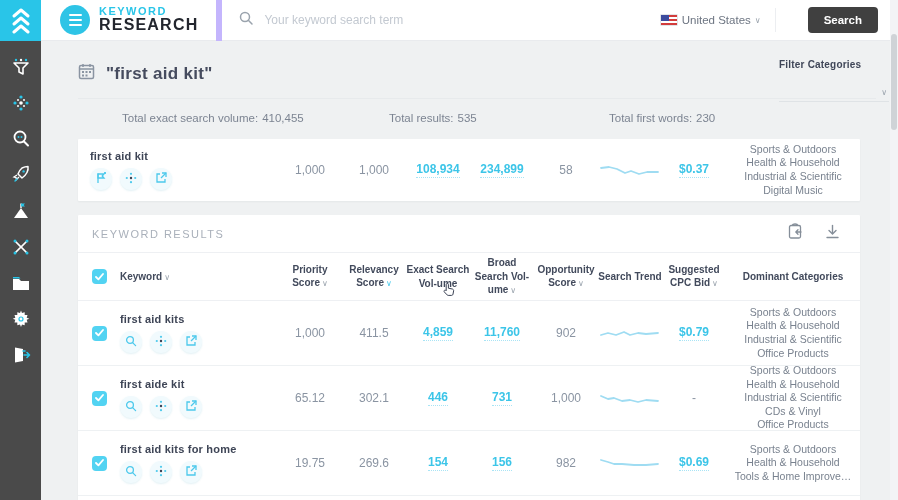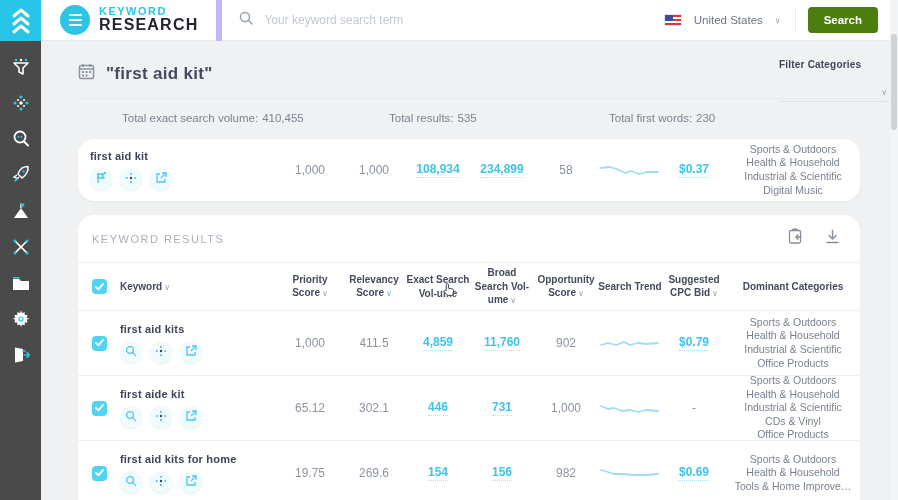--- a/index.html
+++ b/index.html
@@ -19,29 +19,29 @@
             border-bottom:1px solid #e9ebee; display:flex; align-items:center; z-index:4; }
   .burger { width:30px; height:30px; border-radius:50%; background:#2ec4e6; display:flex; flex-direction:column;
             align-items:center; justify-content:center; gap:3px; margin-left:19px; cursor:pointer; }
   .burger i { width:13px; height:2px; background:#fff; border-radius:2px; display:block; }
   .logo-txt { margin-left:9px; line-height:1.05; }
   .logo-txt .l1 { color:#29c5e8; font-size:11px; font-weight:bold; letter-spacing:1.5px; }
   .logo-txt .l2 { color:#23262e; font-size:16px; font-weight:bold; letter-spacing:1.2px; }
   .search-zone { display:flex; align-items:center; margin-left:18px; padding-left:16px; border-left:6px solid #c4b5fd; height:41px; flex:1; }
   .search-input { border:none; outline:none; font-size:12px; color:#5a6270; margin-left:10px; width:260px; font-family:"Liberation Sans", sans-serif; }
   .search-input::placeholder { color:#c3c9d1; }
-  .country { display:flex; align-items:center; gap:12px; padding-right:14px; cursor:pointer; }
+  .country { display:flex; align-items:center; gap:4px; padding-right:14px; cursor:pointer; }
   .flag { width:18px; height:12px; position:relative; overflow:hidden; border:1px solid #e2e5e8; border-radius:1px;
           background:repeating-linear-gradient(#d23c3c 0 2px,#fff 2px 4px); }
   .flag .canton { position:absolute; left:0; top:0; width:8px; height:6px; background:#3c4b9e; }
   .country-name { font-size:11.5px; color:#6d7582; }
   .dd-chev { font-size:8px; color:#9aa3ad; }
   .btn-sep { width:1px; height:24px; background:#eceef1; margin-right:12px; }
-  .search-btn { background:#4d7c0f; color:#fff; font-size:11.5px; font-weight:bold; border:none; border-radius:4px;
-                padding:7px 16px; margin-right:12px; cursor:pointer; font-family:"Liberation Sans", sans-serif; }
+  .search-btn { background:#404040; color:#fff; font-size:11.5px; font-weight:bold; border:none; border-radius:4px;
+                padding:7px 16px; margin-right:12px; cursor:pointer; font-family:"Liberation Sans", sans-serif;margin-left:20px; }
 
   
   .scrollbar { position:absolute; right:0; top:0; width:8px; height:500px; background:#f3f4f6; z-index:6; }
   .scroll-thumb { position:absolute; right:1px; top:34px; width:6px; height:96px; background:#cfd3d7; border-radius:3px; }
 
   
   .main { position:absolute; left:41px; top:41px; right:8px; bottom:0; }
   .title-row { position:absolute; left:37px; top:22px; display:flex; align-items:center; gap:11px; }
   .page-title { font-size:17px; font-weight:bold; color:#454b5e; letter-spacing:.3px; }
   .filter-box { position:absolute; right:1px; top:18px; width:110px; }
@@ -49,21 +49,21 @@
   .filter-select { margin-top:16px; border-bottom:1px solid #dfe3e6; height:16px; position:relative; cursor:pointer; }
   .filter-select .dd-chev { position:absolute; right:2px; top:2px; }
 
   .stats-row { position:absolute; left:37px; right:14px; top:57px; border-top:1px solid #e7eaec;
                display:flex; padding:13px 0 0 12px; font-size:11.5px; color:#7c8492; }
   .stat-item { white-space:nowrap;margin-left:32px; }
   .stat-item .v { margin-left:4px; }
   .stat-1 { width:235px; } .stat-2 { width:188px; }
 
   
-  .card { position:absolute; left:37px; width:782px; background:#fff; border-radius:16px;
+  .card { position:absolute; left:37px; width:782px; background:#fff; border-radius:1px;
           box-shadow:0 1px 2px rgba(40,50,60,.05); }
   .summary-card { top:98px; height:62px; }
   .results-card { top:174px; height:300px; }
 
   .cols { display:flex; align-items:center; height:100%; }
   .col-kw { width:200px; padding-left:12px; }
   .col-check { width:42px; display:flex; justify-content:center; }
   .col-kw2 { width:158px; }
   .col-num { width:64px; text-align:center; font-size:12px; color:#8a94a2; }
   .col-cat { width:134px; text-align:center; font-size:10.5px; color:#79828f; line-height:1.3; }
@@ -72,21 +72,21 @@
   .kw-icons { display:flex; gap:8px; margin-top:6px; }
   .ico-btn { width:22px; height:22px; border-radius:50%; background:#f1fafd; display:flex; align-items:center;
              justify-content:center; cursor:pointer; box-shadow:0 1px 2px rgba(60,160,190,.15); }
 
   .cy { color:#3cc5e8; font-weight:bold; border-bottom:1px dotted #a9e4f5; padding-bottom:1px; display:inline-block; }
 
   .checkbox { width:15px; height:15px; border-radius:4px; background:#52d3f2; display:flex; align-items:center;
               justify-content:center; cursor:pointer; }
 
   
-  .results-head { height:48px; display:flex; align-items:center; justify-content:space-between;
+  .results-head { height:38px; display:flex; align-items:center; justify-content:space-between;
                   padding:0 20px 0 14px; border-bottom:1px solid #eef0f3; }
   .results-title { font-size:11px; letter-spacing:1.5px; color:#a9b0ba; }
   .results-actions { display:flex; gap:22px; align-items:center; }
   .results-actions .act { cursor:pointer; display:flex; }
 
   .thead { display:flex; align-items:center; height:48px; border-bottom:1px solid #eef0f3; }
   .th { font-size:10px; font-weight:bold; color:#424a5c; text-align:center; line-height:1.35; }
   .th .sort { font-weight:normal; font-size:8px; color:#9aa3ad; margin-left:2px; }
   .th .sort.active { color:#45c8ea; }
   .th-kw { text-align:left; }

